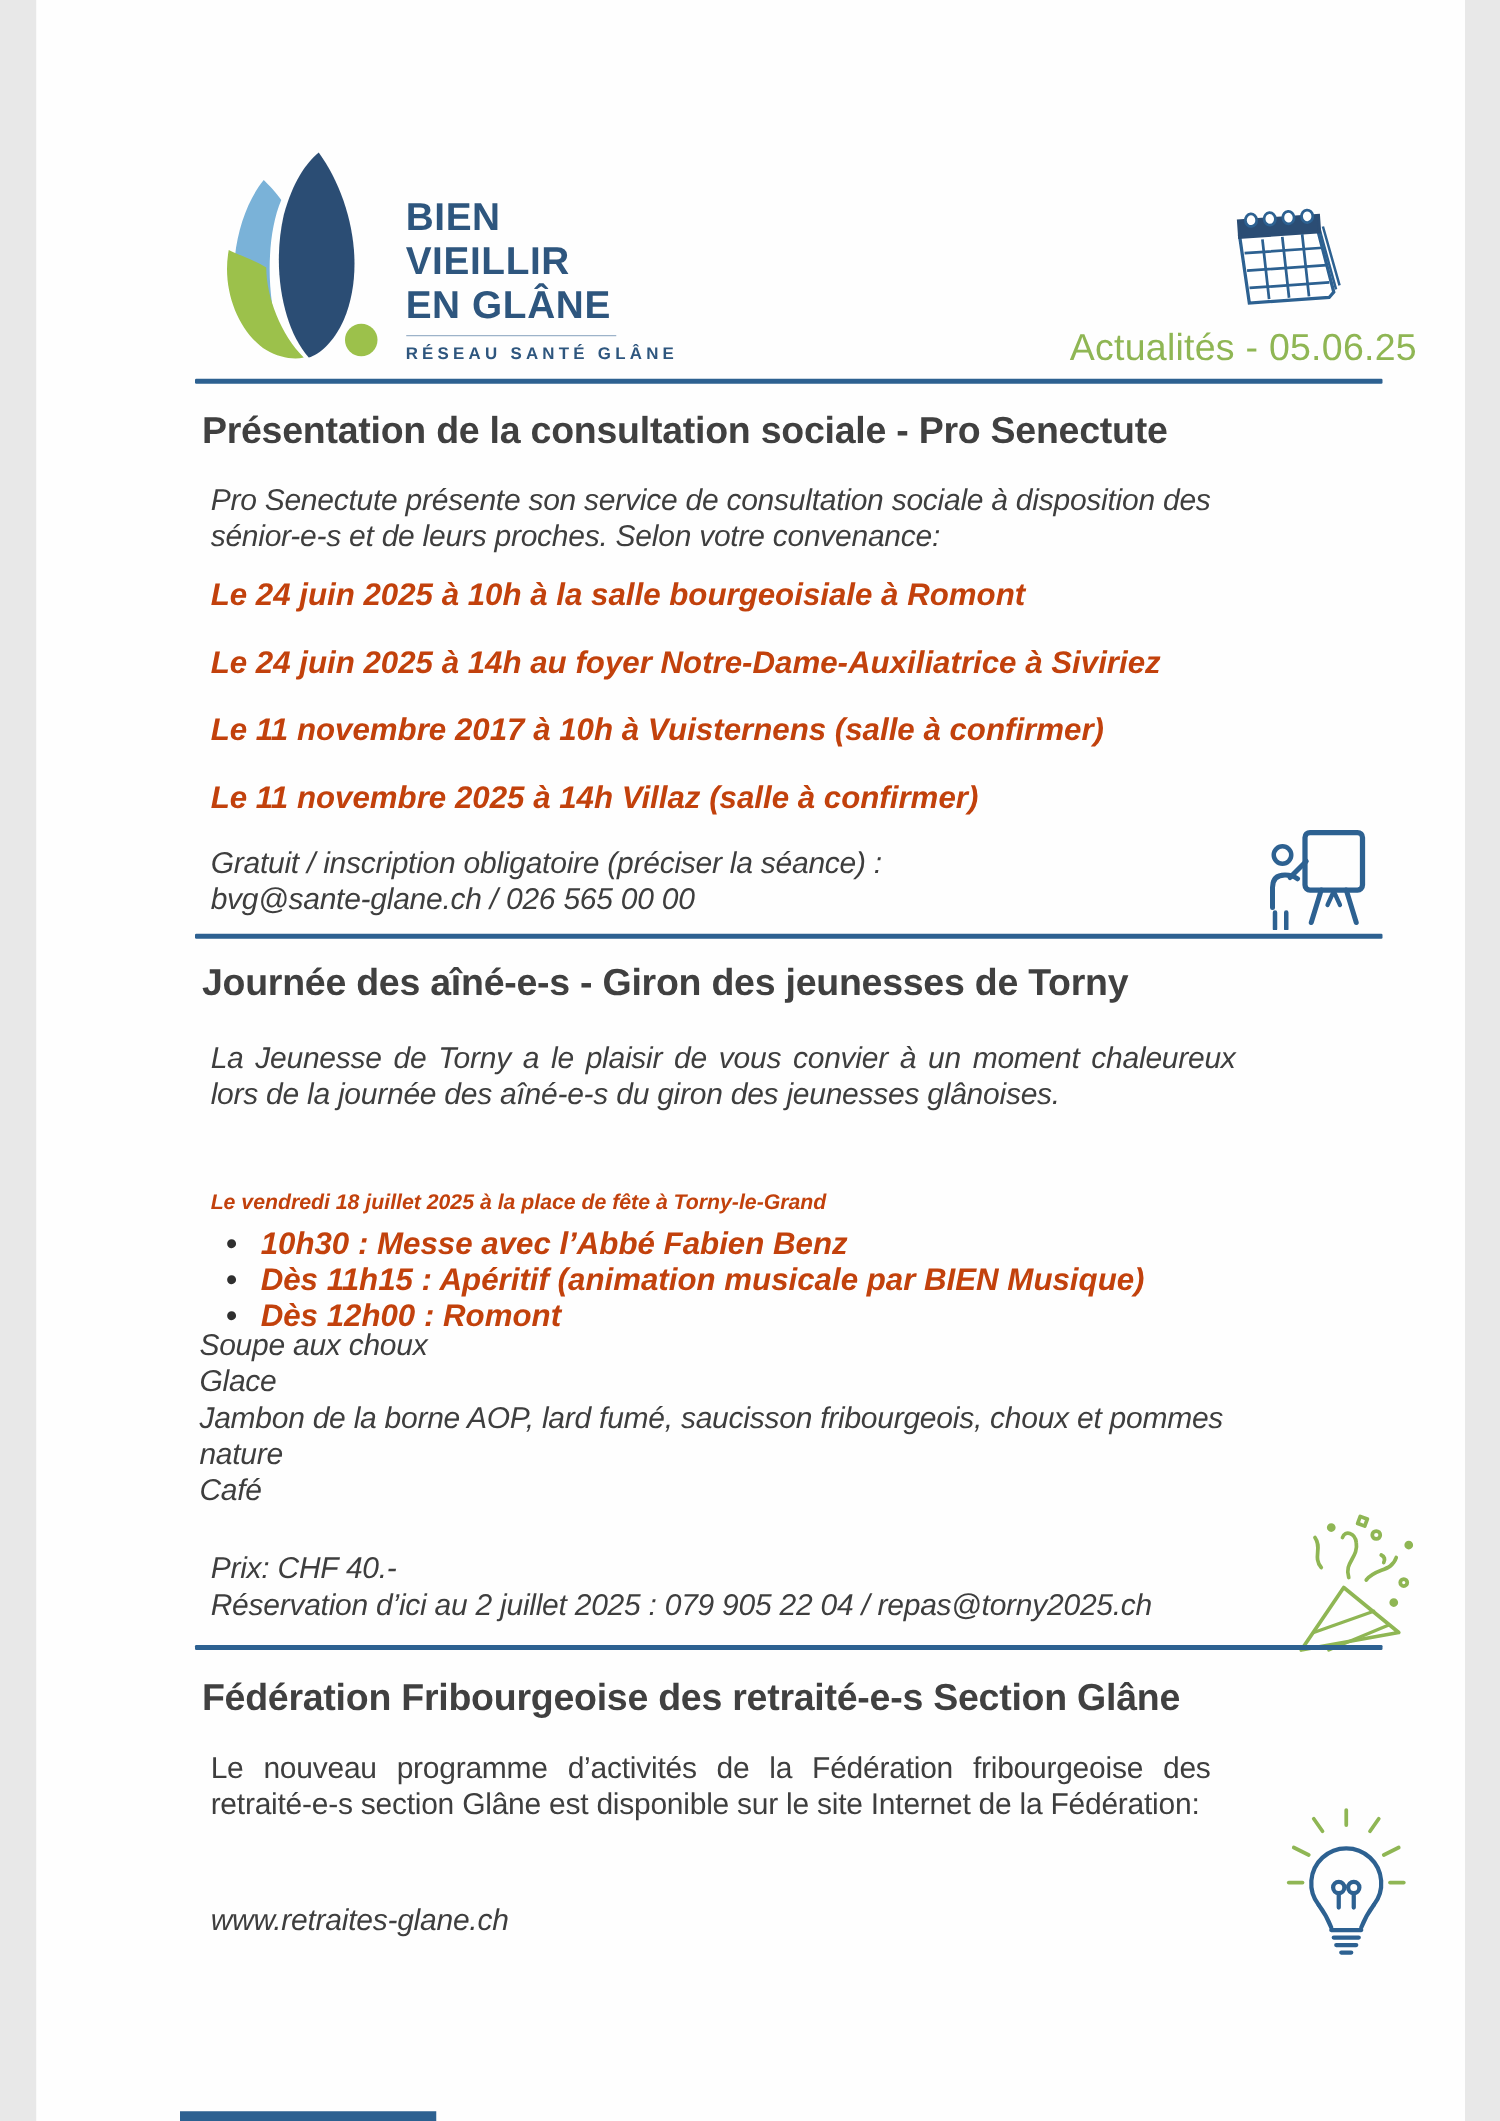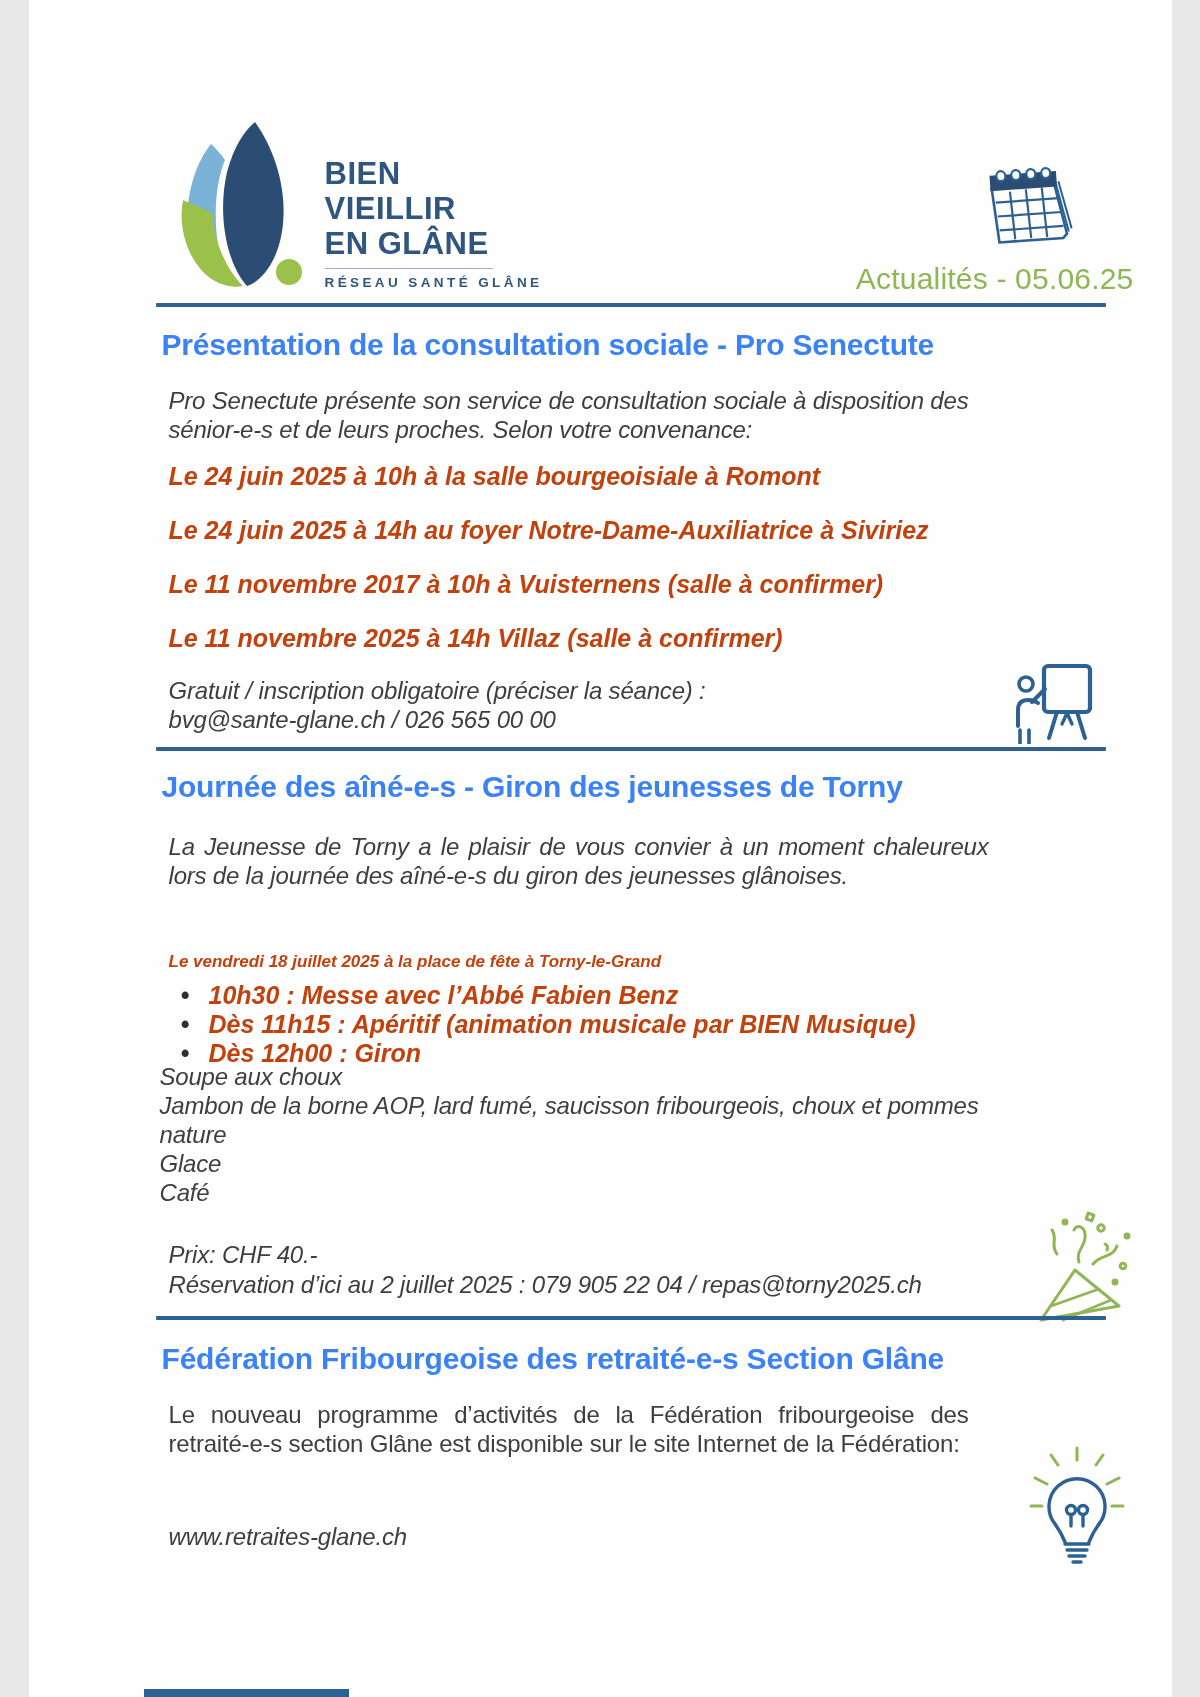--- a/index.html
+++ b/index.html
@@ -24,21 +24,21 @@
     font-size:30px;color:#8fb654;letter-spacing:.2px;
   }
   
   .rule{position:absolute;left:127px;width:950px;height:4px;background:#2d6191;border-radius:1px;}
   .rule-1{top:303px;}
   .rule-2{top:747px;}
   .rule-3{top:1316px;}
   
   .sec-title{
     position:absolute;left:133px;
-    font-size:30px;font-weight:bold;color:#3b82f6;letter-spacing:-0.2px;
+    font-size:30px;font-weight:bold;color:#404040;letter-spacing:-0.2px;
   }
   .body-text{font-size:24px;line-height:29px;letter-spacing:-0.2px;}
   .italic{font-style:italic;}
   .bold{font-weight:bold;color:#c2410c;}
   .s1-title{top:328px;}
   .s1-intro{position:absolute;left:140px;top:386px;width:860px;}
   .s1-events{position:absolute;left:140px;top:462px;}
   .s1-events .event-line{margin-bottom:26px;font-size:25px;line-height:28px;}
   .s1-note{position:absolute;left:140px;top:676px;}
   .presenter-icon{position:absolute;left:983px;top:656px;width:84px;height:88px;}
@@ -137,27 +137,27 @@
   <div>
     <div class="sec-title s2-title">Journée des aîné-e-s - Giron des jeunesses de Torny</div>
 
     <div class="s2-intro body-text italic">La Jeunesse de Torny a le plaisir de vous convier à un moment chaleureux lors de la journée des aîné-e-s du giron des jeunesses glânoises.</div>
 
     <div class="s2-event-title italic bold">Le vendredi 18 juillet 2025 à la place de fête à Torny-le-Grand</div>
 
     <div class="s2-bullets">
       <div class="bullet-row italic bold">10h30 : Messe avec l’Abbé Fabien Benz</div>
       <div class="bullet-row italic bold">Dès 11h15 : Apéritif (animation musicale par BIEN Musique)</div>
-      <div class="bullet-row italic bold">Dès 12h00 : Giron</div>
+      <div class="bullet-row italic bold">Dès 12h00 : Romont</div>
     </div>
 
     <div class="s2-menu body-text italic">
       <div>Soupe aux choux</div>
+      <div>Glace</div>
       <div>Jambon de la borne AOP, lard fumé, saucisson fribourgeois, choux et pommes nature</div>
-      <div>Glace</div>
       <div>Café</div>
     </div>
 
     <div class="s2-price body-text italic">Prix: CHF 40.-</div>
     <div class="s2-reservation body-text italic">Réservation d’ici au 2 juillet 2025 : 079 905 22 04  / repas@torny2025.ch</div>
 
     <svg class="party-icon" viewBox="0 0 96 116" fill="none" stroke="#8fb654" stroke-width="3" stroke-linecap="round" stroke-linejoin="round">
       <path d="M6 112 L40 62 L84 98 Z"></path>
       <path d="M16 98 L64 81 M28 112 L76 92" stroke-width="2.6"></path>
       <path d="M44 54 C40 42 52 38 50 26 C49 18 41 16 39 22"></path>

